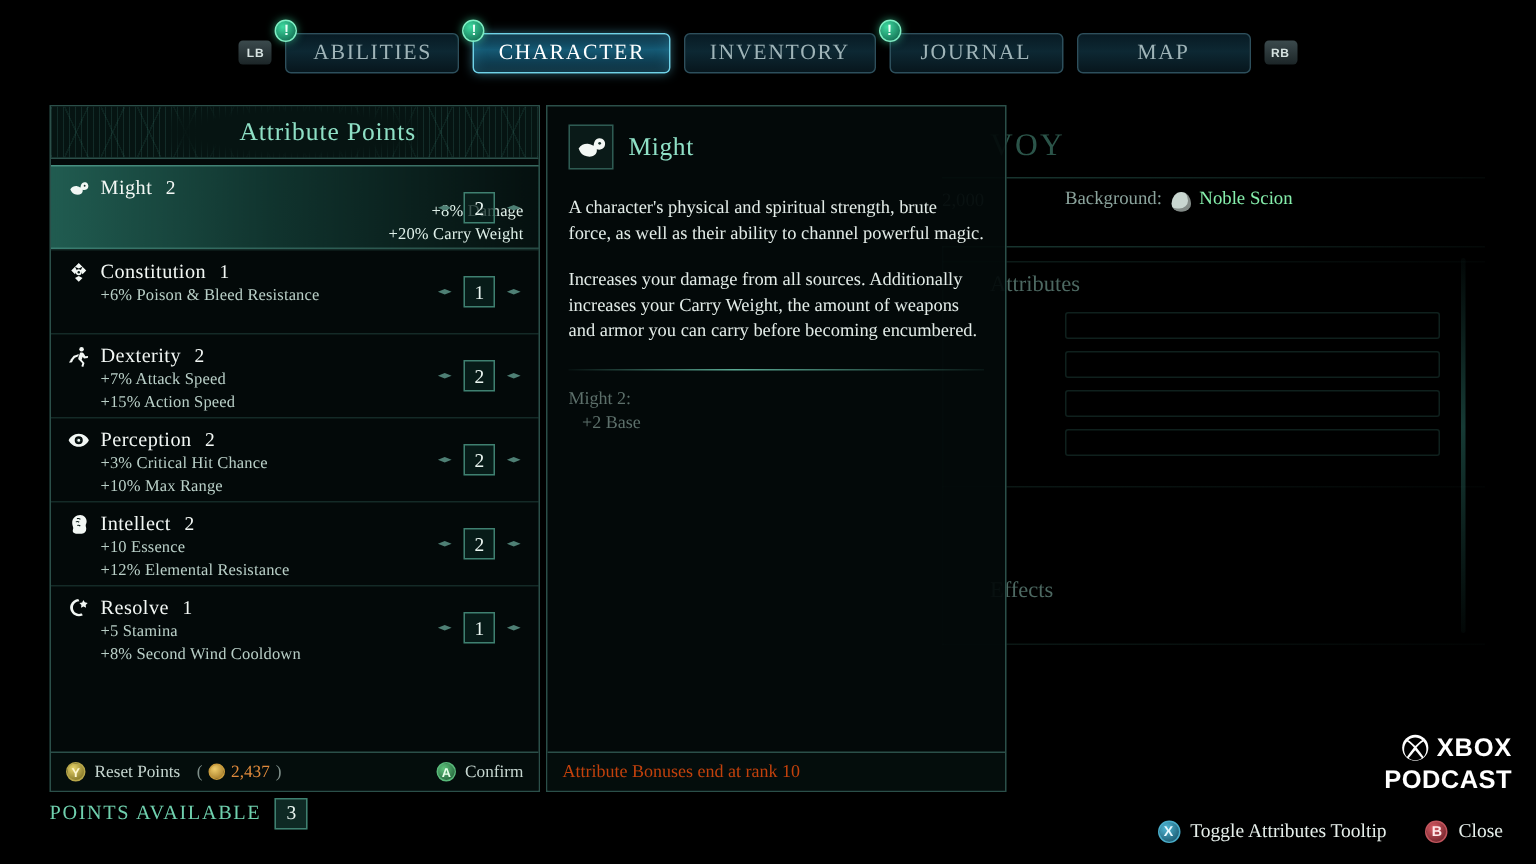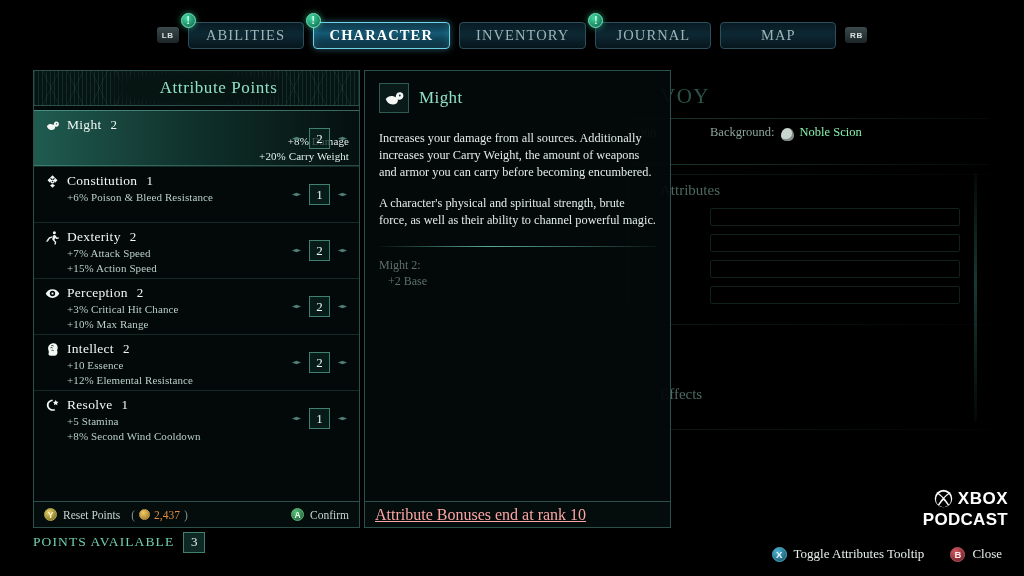--- a/index.html
+++ b/index.html
@@ -101,21 +101,21 @@
     background: linear-gradient(to bottom, #081b24 0%, #0d2833 45%, #07161d 100%);
     color: #9fb4b8;
     font-size: 14.5px; letter-spacing: 1.1px;
     white-space: nowrap;
   }
   .tab.selected {
     border: 1px solid #6fd2e8;
     background: linear-gradient(to bottom, #0b2b3c 0%, #155a75 40%, #0a2634 100%);
     color: #ffffff;
     box-shadow: 0 0 7px rgba(90,200,230,.45), inset 0 0 9px rgba(80,190,220,.25);
-    font-weight: bold;
+    font-weight: normal;
     justify-content: center;
   }
   .tab-badge {
     position: absolute; left: -7px; top: -9px;
     width: 15px; height: 15px; border-radius: 50%;
     background: radial-gradient(circle at 35% 30%, #3ddba0, #0d5c46);
     border: 1px solid #7ff0c4;
     color: #eafff7;
     font-family: "Liberation Sans", sans-serif;
     font-size: 10px; font-weight: bold;
@@ -290,21 +290,21 @@
     background: linear-gradient(to right, rgba(60,140,125,.05), rgba(120,225,195,.75) 40%, rgba(60,140,125,.10));
   }
   .tt-rank-block { margin-top: 10px; font-size: 12px; color: #5d706b; line-height: 16px; }
   .tt-rank-sub { padding-left: 9px; }
   .tt-footer-text {
     position: absolute; left: 0; right: 0; bottom: 0;
     height: 26px;
     border-top: 1px solid #2b4f49;
     background: rgba(4,14,13,.95);
     display: flex; align-items: center; padding: 0 10px;
-    font-size: 16px; color: #fca5a5; text-decoration: underline;
+    font-size: 12px; color: #c2410c;
   }
 
   
   .bottom-hints {
     position: absolute; right: 22px; bottom: 14px;
     display: flex; align-items: center; gap: 26px;
     font-size: 13px;
   }
   .bottom-hints .hint { gap: 7px; color: #e6efeb; }
   .bottom-hints .pad-btn { width: 15px; height: 15px; font-size: 9.5px; }
@@ -599,22 +599,22 @@
       <div class="tt-head">
         <span class="tt-icon">
           <svg viewBox="0 0 24 24">
               <path fill="#f2f7f4" d="M3 13c1.8-2.6 4.6-3.6 7.4-3.2 1.4.2 2.3.9 3.5 1.3.2-1.7.5-3.6 2-4.7 1.7-1.2 4.3-.9 5.6.8 1.3 1.8.9 4.6-.9 5.9-1.4 1-3 1-4.4.5.3 1.6-.3 3.3-1.6 4.3-2.1 1.6-5.2 1.3-7.5.3C5.4 17.4 3.8 15.4 3 13z"></path>
               <circle cx="18.3" cy="9.3" r="1" fill="#17302b"></circle>
             </svg>
         </span>
         <span class="tt-title">Might</span>
       </div>
       <div class="tt-desc">
+        <p>A character's physical and spiritual strength, brute force, as well as their ability to channel powerful magic.</p>
         <p>Increases your damage from all sources. Additionally increases your Carry Weight, the amount of weapons and armor you can carry before becoming encumbered.</p>
-        <p>A character's physical and spiritual strength, brute force, as well as their ability to channel powerful magic.</p>
       </div>
       <div class="tt-divider"></div>
       <div class="tt-rank-block">
         <div>Might 2:</div>
         <div class="tt-rank-sub">+2 Base</div>
       </div>
     </div>
     <div class="tt-footer-text">Attribute Bonuses end at rank 10</div>
   </div>
 

